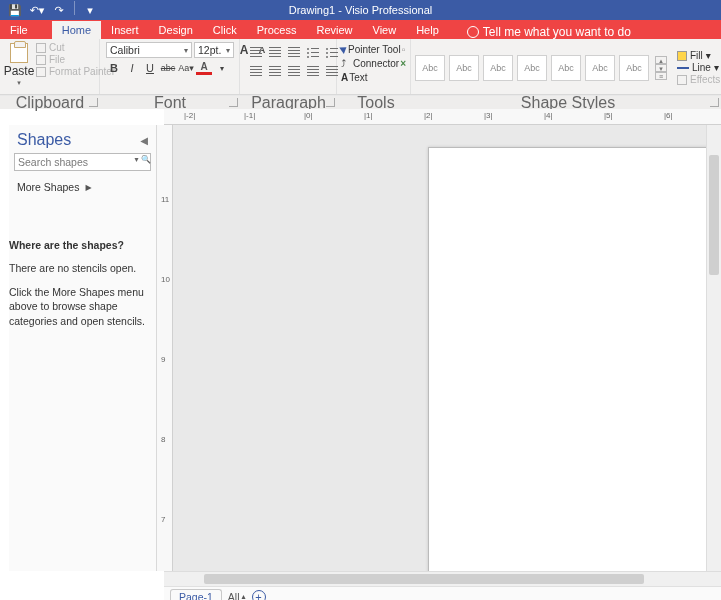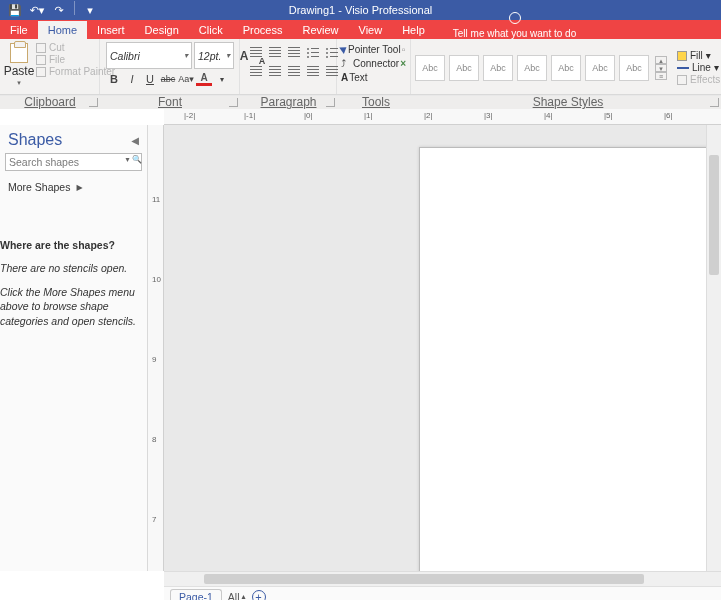--- a/index.html
+++ b/index.html
@@ -8,46 +8,46 @@
 
 .titlebar { height: 20px; background: #3b5ba5; display: flex; align-items: center; color: #fff; position: relative; }
 .qa { display: flex; gap: 4px; padding: 0 6px; }
 .qa .qa-btn { width: 18px; height: 18px; display: flex; align-items: center; justify-content: center; color: #fff; font-size: 11px; }
 .qa .sep { width: 1px; height: 14px; background: rgba(255,255,255,.35); margin: 0 2px; }
 .win-title { position: absolute; left: 50%; transform: translateX(-50%); font-size: 11px; color: #fff; }
 
 
 .tabs { height: 19px; background: #ef4444; display: flex; align-items: flex-end; color: #fff; }
 .tab { padding: 3px 10px 3px; font-size: 11px; color: #fff; cursor: pointer; }
-.tab.active { background: #f3f2f1; color: #3b5ba5; }
-.tellme { display: flex; align-items: center; gap: 4px; padding: 0 4px; color:#fff; font-size:10px;flex-direction:column; }
+.tab.active { background: #f3f2f1; color: #3b5ba5; margin-left: 14px; }
+.tellme { display: flex; align-items: center; gap: 4px; padding: 0 4px; color:#fff; font-size:12px; }
 .bulb { width:12px; height:12px; border:1px solid #fff; border-radius:50%; position:relative; }
 
 
 .ribbon { height: 56px; background: #f3f2f1; border-bottom: 1px solid #d9d9d9; display:flex; }
 .group { border-right: 1px solid #e1e1e1; display:flex; flex-direction:column; position:relative; padding-top:2px; }
 .group-body { flex:1; display:flex; align-items:flex-start; padding:0 4px; }
 .group-label-bar { height:14px; background:#eeedec; display:flex; border-top:1px solid #e8e8e8;}
-.glabel { text-align:center; color:#666; font-size:12px; line-height:13px; position:relative;text-decoration:underline; }
+.glabel { text-align:center; color:#666; font-size:16px; line-height:13px; position:relative; }
 .glauncher { position:absolute; right:2px; top:2px; width:9px; height:9px; border:1px solid #aaa; border-top:none; border-left:none; }
 
 
 .g-clip .group-body{ align-items:flex-start;}
 .paste-btn { width:30px; display:flex; flex-direction:column; align-items:center; gap:1px; padding:2px 2px 0; }
 .clip-icon { width:18px; height:20px; background:#fff; border:1px solid #c9a96e; position:relative; }
 .clip-icon::before{ content:""; position:absolute; top:-3px; left:3px; width:10px; height:5px; border:1px solid #c9a96e; border-radius:2px 2px 0 0; background:#f3f2f1;}
 .paste-caret{ font-size:7px; color:#666;}
 .clip-col { display:flex; flex-direction:column; gap:1px; padding:1px 2px 0 2px; color:#b5b5b5; font-size:10px; }
 .clip-row { display:flex; align-items:center; gap:3px; white-space:nowrap;}
 .mini-ico { width:10px; height:10px; border:1px solid #bbb; }
 
 
 .g-font { }
 .font-row1, .font-row2 { display:flex; align-items:center; gap:2px; padding:1px 2px; }
-.combo { height:27px; border:1px solid #c6c6c6; background:#fff; display:flex; align-items:center; padding:0 3px; font-size:10.5px; color:#333;font-style:italic; }
+.combo { height:16px; border:1px solid #c6c6c6; background:#fff; display:flex; align-items:center; padding:0 3px; font-size:10.5px; color:#333; }
 .combo .caret { margin-left:auto; font-size:8px; color:#666; padding-left:4px;}
 .cb-font{ width:86px;} .cb-size{ width:40px;}
 .btn-sq { width:16px; height:16px; display:flex; align-items:center; justify-content:center; font-size:11px; color:#444; border:1px solid transparent;}
 .Aa-big{ font-size:12px; font-weight:bold;} .Aa-small{ font-size:9px; font-weight:bold; align-self:flex-end;}
 .font-col { display:flex; flex-direction:column;}
 .swatch { width:16px; height:14px; border-bottom:3px solid #d22; display:flex; align-items:center; justify-content:center; font-size:10px; font-weight:bold; color:#555;}
 
 
 .para-grid { display:grid; grid-template-columns: repeat(5, 17px); grid-template-rows: 17px 17px; gap:2px; padding:2px 3px; }
 .para-ico { width:17px; height:17px; display:flex; align-items:center; justify-content:center; }
@@ -77,36 +77,36 @@
 .style-opts .fillico{width:10px;height:10px;background:#ffd54a;border:1px solid #999;}
 .style-opts .lineico{width:12px;height:2px;background:#3b5ba5;}
 .style-opts .fxico{width:10px;height:10px;border:1px solid #bbb;}
 .style-opts .disabled{ color:#b5b5b5;}
 
 
 .hruler { height:16px; background:#f8f8f8; border-bottom:1px solid #d0d0d0; position:relative; margin-left:164px; overflow:hidden; font-size:8px; color:#666;}
 .hruler .num{ position:absolute; top:2px; }
 
 
-.mainrow { display:flex; height: 446px; }
+.mainrow { display:flex; height: 446px; margin-left: 9px; }
 
 .shapes-pane { width:148px; background:#fafafa; border-right:1px solid #d9d9d9; display:flex; flex-direction:column; }
 .sp-title { display:flex; align-items:center; justify-content:space-between; padding:6px 8px 4px; }
 .sp-title h2{ font-size:16px; font-weight:400; color:#3b5ba5; }
 .sp-title .chev{ color:#777; font-size:10px;}
 .searchwrap{ padding:0 5px 4px; position:relative;}
 .searchbox{ width:100%; height:18px; border:1px solid #bbb; font-size:10.5px; padding:0 18px 0 3px; color:#333; background:#fff;}
 .searchbox::placeholder{ color:#7a7a7a;}
 .search-split{ position:absolute; right:8px; top:2px; display:flex; gap:1px;}
 .search-split div{ width:7px; height:13px; font-size:8px; color:#666; text-align:center;}
 .moreshapes{ padding:6px 8px; font-size:10.5px; color:#333; display:flex; align-items:center; gap:6px;}
 .moreshapes .tri{ font-size:8px; color:#555;}
 .sp-msg{ padding:40px 0 0; font-size:10.5px; color:#333;}
 .sp-msg b{ display:block; margin-bottom:10px;}
-.sp-msg p{ margin-bottom:10px; line-height:1.35;font-style:italic;}
+.sp-msg p{ margin-bottom:10px; line-height:1.35;}
 
 
 .vruler { width:16px; background:#f8f8f8; border-right:1px solid #d0d0d0; position:relative; overflow:hidden; font-size:8px; color:#666;}
 .vruler .num{ position:absolute; left:4px;}
 
 
 .canvas-outer { flex:1; background:#e9e9e9; position:relative; overflow:hidden;}
 .canvas-paper { position:absolute; left:255px; top:22px; width:480px; height:520px; background:#fff; border:1px solid #bbb; box-shadow:0 0 3px rgba(0,0,0,.15);}
 .vscroll { position:absolute; right:0; top:0; width:15px; bottom:0; background:#f0f0f0; border-left:1px solid #ddd;}
 .vscroll .thumb{ position:absolute; top:30px; left:2px; right:2px; height:120px; background:#cfcfcf; border-radius:2px;}

